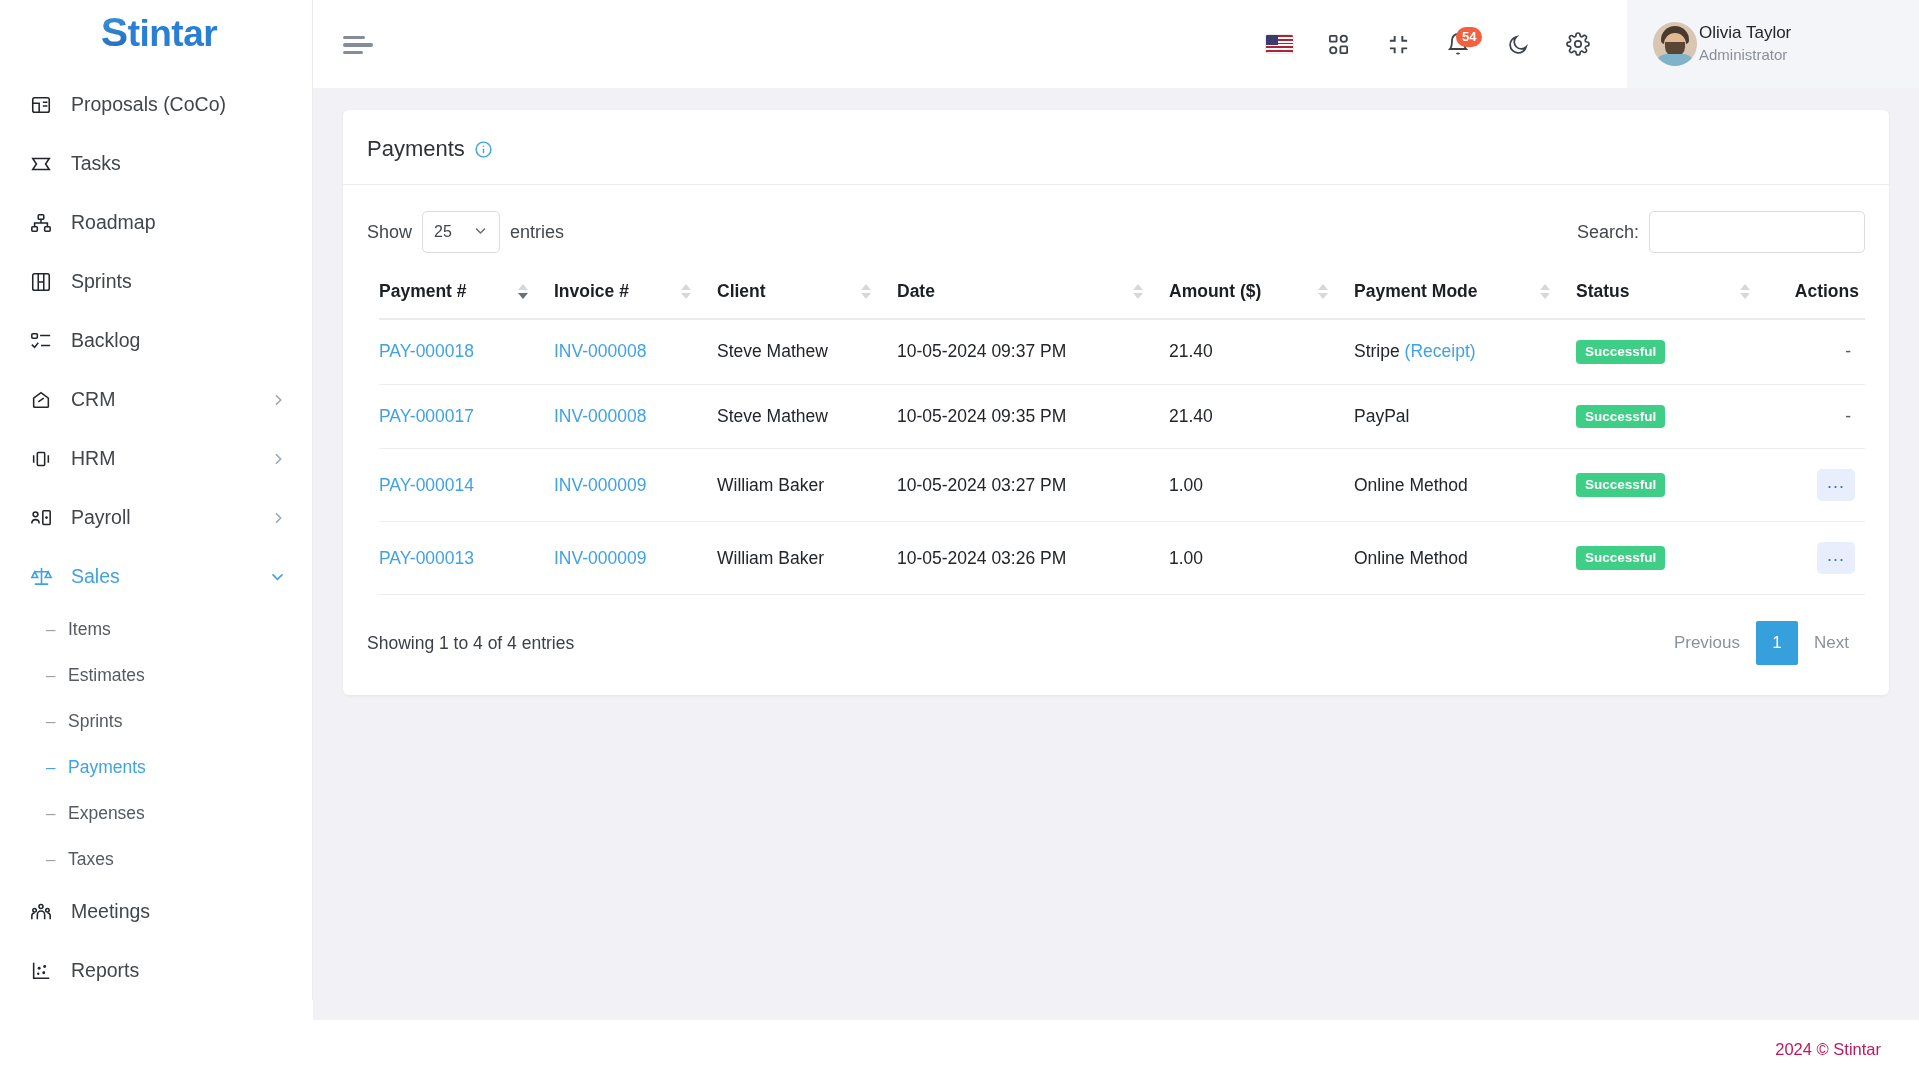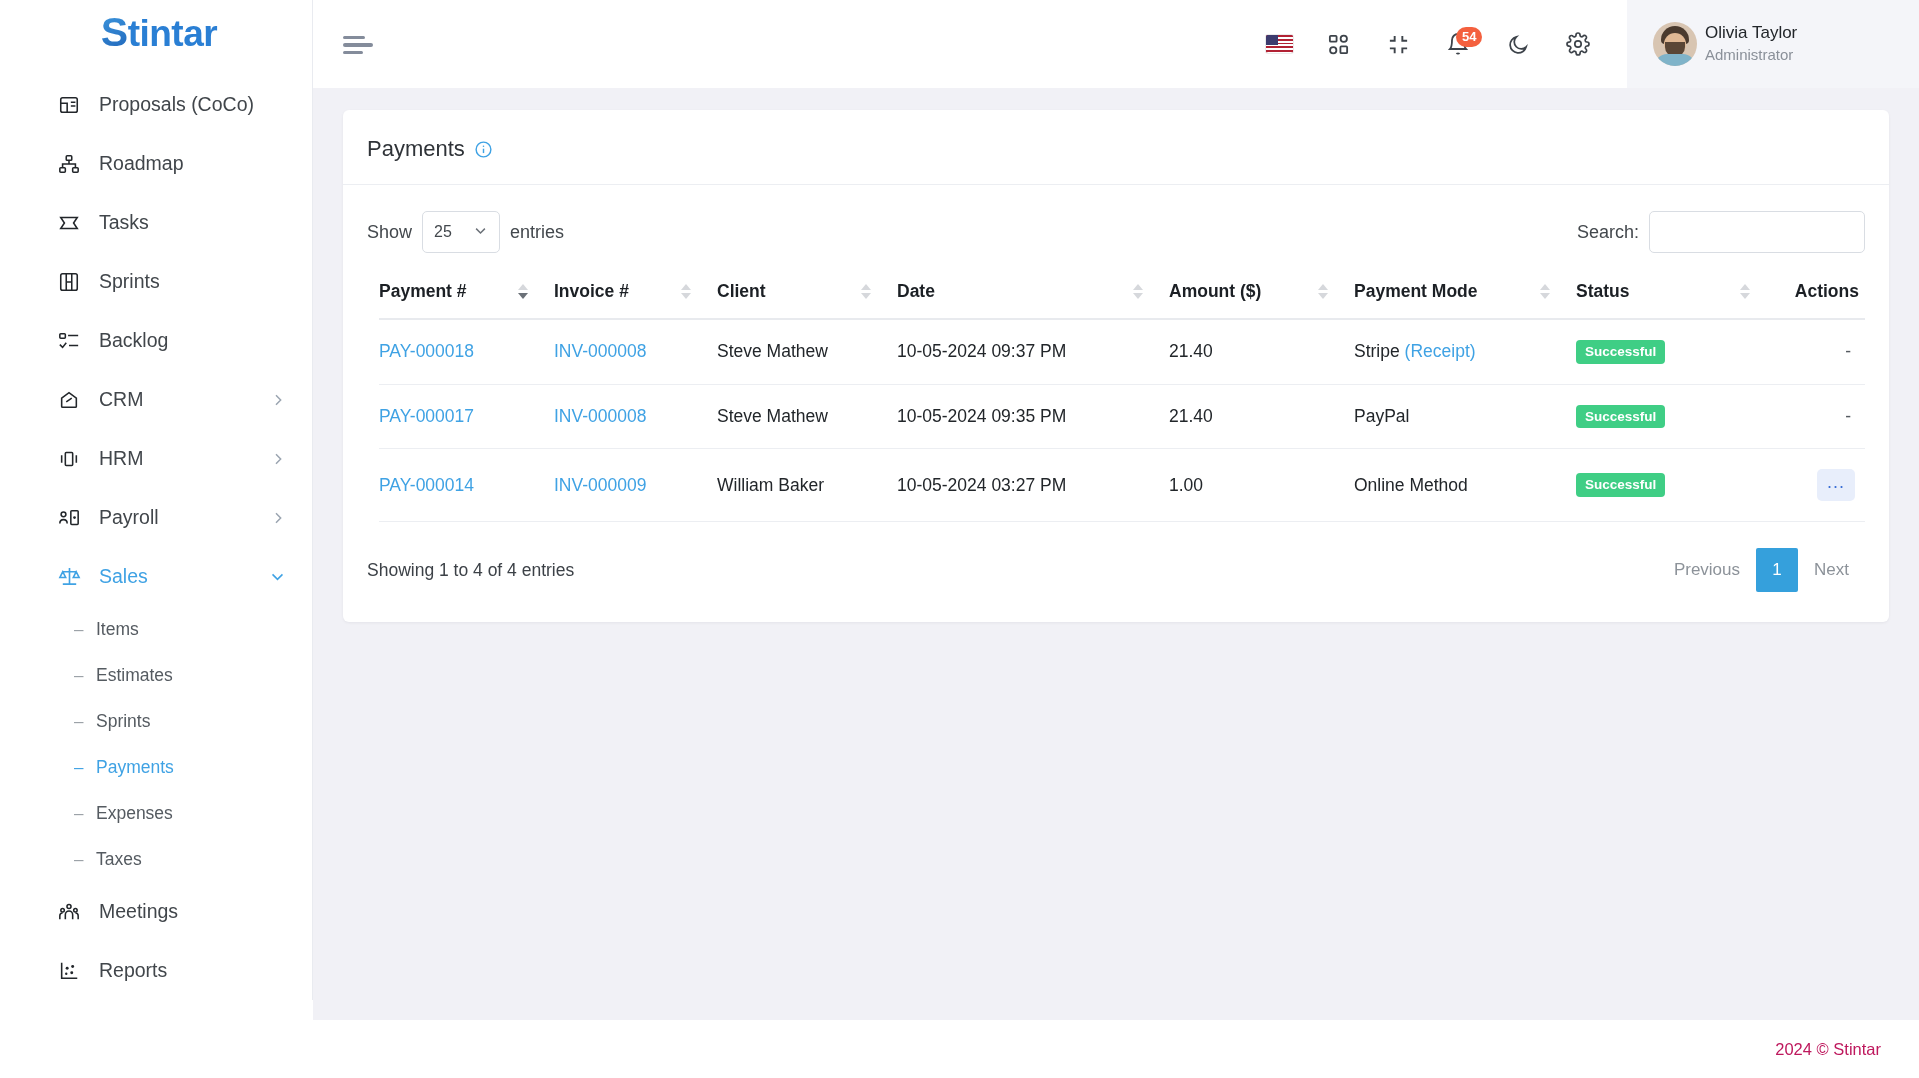--- a/index.html
+++ b/index.html
@@ -25,21 +25,21 @@
   }
   .brand-text {
     font-size: 37px; font-weight: 700; letter-spacing: -0.5px;
     color: #2a7fd4;
   }
   .brand-s {
     font-size: 41px; font-weight: 800;
     background: linear-gradient(160deg,#3f9ae0 0%,#1e63b8 100%);
     -webkit-background-clip: text; background-clip: text; color: transparent;
   }
-  .nav { flex: 1 1 auto; padding-top: 10px; margin-left: 28px; }
+  .nav { flex: 1 1 auto; padding-top: 10px; }
   .nav-item {
     display: flex; align-items: center;
     height: 59px; padding: 0 26px 0 28px;
     color: #41464b; font-size: 19.5px; cursor: pointer;
     position: relative;
   }
   .nav-item .ico {
     width: 26px; height: 26px; flex: 0 0 26px;
     margin-right: 17px; display: flex;
     align-items: center; justify-content: center;
@@ -104,21 +104,21 @@
     position: absolute; left: 0; top: 0; width: 12px; height: 9.5px;
     background: #3c3b6e;
   }
   .badge {
     position: absolute; top: -10px; left: 13px;
     background: #f4603e; color: #fff; font-size: 13px; font-weight: 700;
     border-radius: 11px; padding: 1px 6px; min-width: 26px;
     text-align: center; line-height: 18px; margin-top: 8px;
   }
   .user-box {
-    display: flex; align-items: center; gap: 8px;
+    display: flex; align-items: center; gap: 2px;
     height: 88px; padding: 0 28px 0 26px;
     background: #f4f5f9; cursor: pointer; min-width: 292px;
   }
   .avatar {
     width: 44px; height: 44px; border-radius: 50%;
     background: #d8c5b2; overflow: hidden; position: relative;
     flex: 0 0 44px;
   }
   .avatar .hair { position:absolute; left:8px; top:4px; width:28px; height:18px;
     background:#4a3a2e; border-radius:14px 14px 4px 4px; }
@@ -241,36 +241,36 @@
               <rect x="3" y="4" width="18" height="16" rx="2"></rect>
               <path d="M3 10h7v10M14 9h5M14 13h5"></path>
             </svg>
         </span>
         <span class="lbl">Proposals (CoCo)</span>
       </div>
 
       <div class="nav-item">
         <span class="ico">
           <svg width="22" height="22" viewBox="0 0 24 24" fill="none" stroke="currentColor" stroke-width="1.7">
+              <path d="M3 6h18l-4 6 4 6H3l4-6z"></path>
+            </svg>
+        </span>
+        <span class="lbl">Tasks</span>
+      </div>
+
+      <div class="nav-item">
+        <span class="ico">
+          <svg width="22" height="22" viewBox="0 0 24 24" fill="none" stroke="currentColor" stroke-width="1.7">
               <rect x="9" y="3" width="6" height="5" rx="1"></rect>
               <rect x="2" y="16" width="6" height="5" rx="1"></rect>
               <rect x="16" y="16" width="6" height="5" rx="1"></rect>
               <path d="M12 8v4M5 16v-4h14v4"></path>
             </svg>
         </span>
         <span class="lbl">Roadmap</span>
-      </div>
-
-      <div class="nav-item">
-        <span class="ico">
-          <svg width="22" height="22" viewBox="0 0 24 24" fill="none" stroke="currentColor" stroke-width="1.7">
-              <path d="M3 6h18l-4 6 4 6H3l4-6z"></path>
-            </svg>
-        </span>
-        <span class="lbl">Tasks</span>
       </div>
 
       <div class="nav-item">
         <span class="ico">
           <svg width="22" height="22" viewBox="0 0 24 24" fill="none" stroke="currentColor" stroke-width="1.7">
               <rect x="3" y="3" width="18" height="18" rx="2"></rect>
               <path d="M9 3v18M9 12h6" stroke-width="1.7"></path>
               <path d="M15 3v18"></path>
             </svg>
         </span>
@@ -610,20 +610,32 @@
                 <td>William Baker</td>
                 <td>10-05-2024 03:27 PM</td>
                 <td>1.00</td>
                 <td>
                   <span>Online Method</span>
                 </td>
                 <td><span class="badge-ok">Successful</span></td>
                 <td style="text-align:right; padding-right:10px;"><span class="dots-btn">...</span></td>
               </tr>
 
+              <tr>
+                <td><a class="lnk">PAY-000013</a></td>
+                <td><a class="lnk">INV-000009</a></td>
+                <td>William Baker</td>
+                <td>10-05-2024 03:26 PM</td>
+                <td>1.00</td>
+                <td>
+                  <span>Online Method</span>
+                </td>
+                <td><span class="badge-ok">Successful</span></td>
+                <td style="text-align:right; padding-right:10px;"><span class="dots-btn">...</span></td>
+              </tr>
 
             </tbody>
           </table>
         </div>
 
         <div class="table-foot">
           <span>Showing 1 to 4 of 4 entries</span>
           <div class="pager">
             <span class="pg">Previous</span>
             <span class="pg num">1</span>

